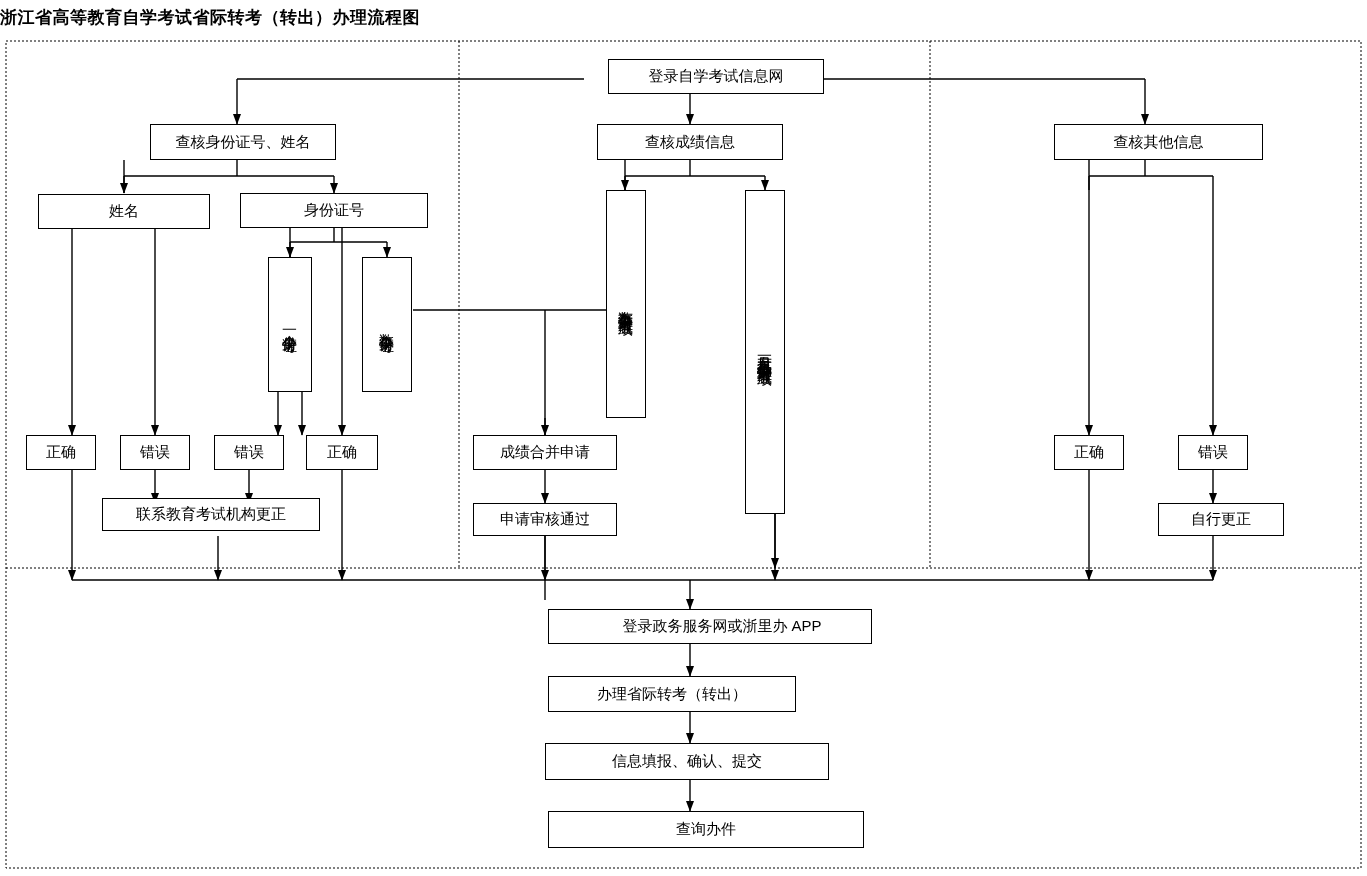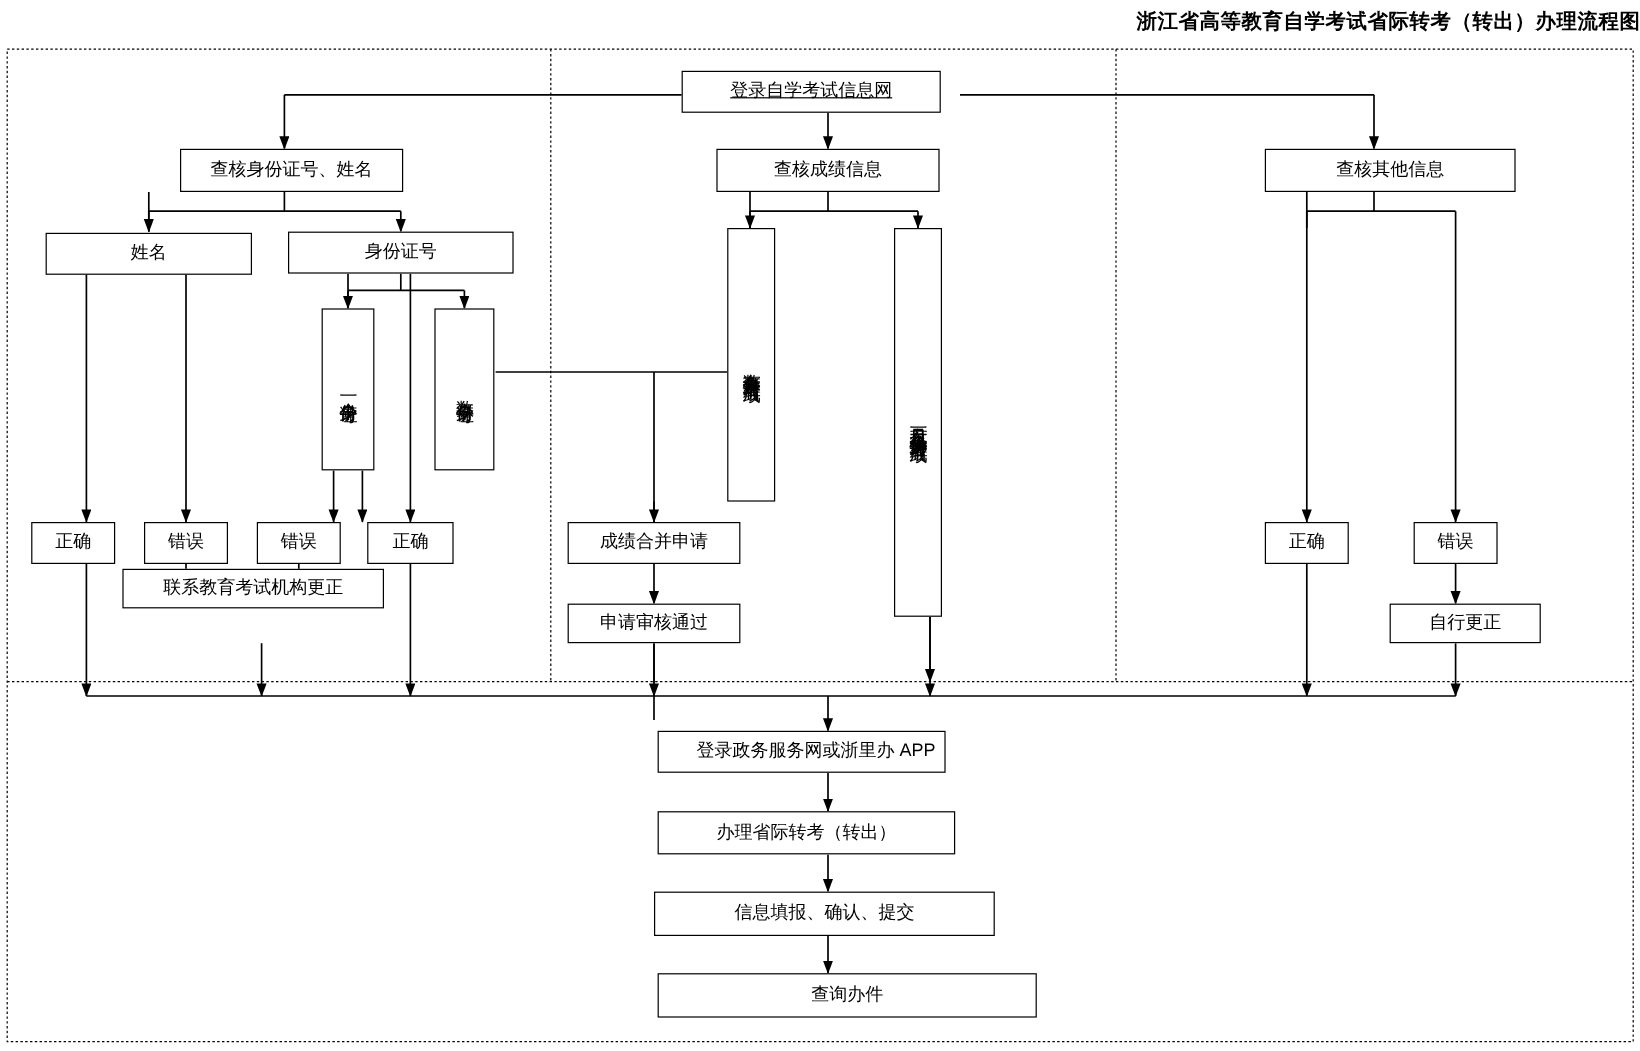--- a/index.html
+++ b/index.html
@@ -15,21 +15,21 @@
     position: relative;
     width: 1367px;
     height: 876px;
     overflow: hidden;
   }
   #title {
     position: absolute;
     top: 6px;
     left: 0;
     width: 1367px;
-    text-align: right;
+    text-align: left;
     font-size: 17px;
     font-weight: bold;
     letter-spacing: 0.5px;
   }
   svg.lines {
     position: absolute;
     left: 0;
     top: 0;
     width: 1367px;
     height: 876px;
@@ -140,21 +140,21 @@
       <line x1="1213" y1="536" x2="1213" y2="580" marker-end="url(#arrow)"></line>
       <line x1="690" y1="580" x2="1213" y2="580"></line>
       <line x1="690" y1="580" x2="690" y2="609" marker-end="url(#arrow)"></line>
 
       <line x1="690" y1="644" x2="690" y2="676" marker-end="url(#arrow)"></line>
       <line x1="690" y1="712" x2="690" y2="743" marker-end="url(#arrow)"></line>
       <line x1="690" y1="780" x2="690" y2="811" marker-end="url(#arrow)"></line>
     </g>
   </svg>
 
-  <div class="node" style="left:568px; top:59px; width:216px; height:35px;text-decoration:underline;">登录自学考试信息网</div>
+  <div class="node" style="left:608px; top:59px; width:216px; height:35px;">登录自学考试信息网</div>
 
   <div class="node" style="left:150px; top:124px; width:186px; height:36px;">查核身份证号、姓名</div>
 
   <div class="node" style="left:597px; top:124px; width:186px; height:36px;">查核成绩信息</div>
 
   <div class="node" style="left:1054px; top:124px; width:209px; height:36px;">查核其他信息</div>
 
   <div class="node" style="left:38px; top:194px; width:172px; height:35px;">姓名</div>
 
   <div class="node" style="left:240px; top:193px; width:188px; height:35px;">身份证号</div>
@@ -172,29 +172,29 @@
   <div class="node" style="left:120px; top:435px; width:70px; height:35px;">错误</div>
 
   <div class="node" style="left:214px; top:435px; width:70px; height:35px;">错误</div>
 
   <div class="node" style="left:306px; top:435px; width:72px; height:35px;">正确</div>
 
   <div class="node" style="left:473px; top:435px; width:144px; height:35px;">成绩合并申请</div>
 
   <div class="node" style="left:473px; top:503px; width:144px; height:33px;">申请审核通过</div>
 
-  <div class="node" style="left:102px; top:474px; width:218px; height:33px;">联系教育考试机构更正</div>
+  <div class="node" style="left:102px; top:498px; width:218px; height:33px;">联系教育考试机构更正</div>
 
   <div class="node" style="left:1054px; top:435px; width:70px; height:35px;">正确</div>
 
   <div class="node" style="left:1178px; top:435px; width:70px; height:35px;">错误</div>
 
   <div class="node" style="left:1158px; top:503px; width:126px; height:33px;">自行更正</div>
 
-  <div class="node" style="left:548px; top:609px; width:240px; height:35px;padding-left:28px;">登录政务服务网或浙里办 APP</div>
+  <div class="node" style="left:548px; top:609px; width:324px; height:35px;padding-left:28px;">登录政务服务网或浙里办 APP</div>
 
   <div class="node" style="left:548px; top:676px; width:248px; height:36px;">办理省际转考（转出）</div>
 
   <div class="node" style="left:545px; top:743px; width:284px; height:37px;">信息填报、确认、提交</div>
 
   <div class="node" style="left:548px; top:811px; width:316px; height:37px;">查询办件</div>
 
 </div>
 
 </body></html>

